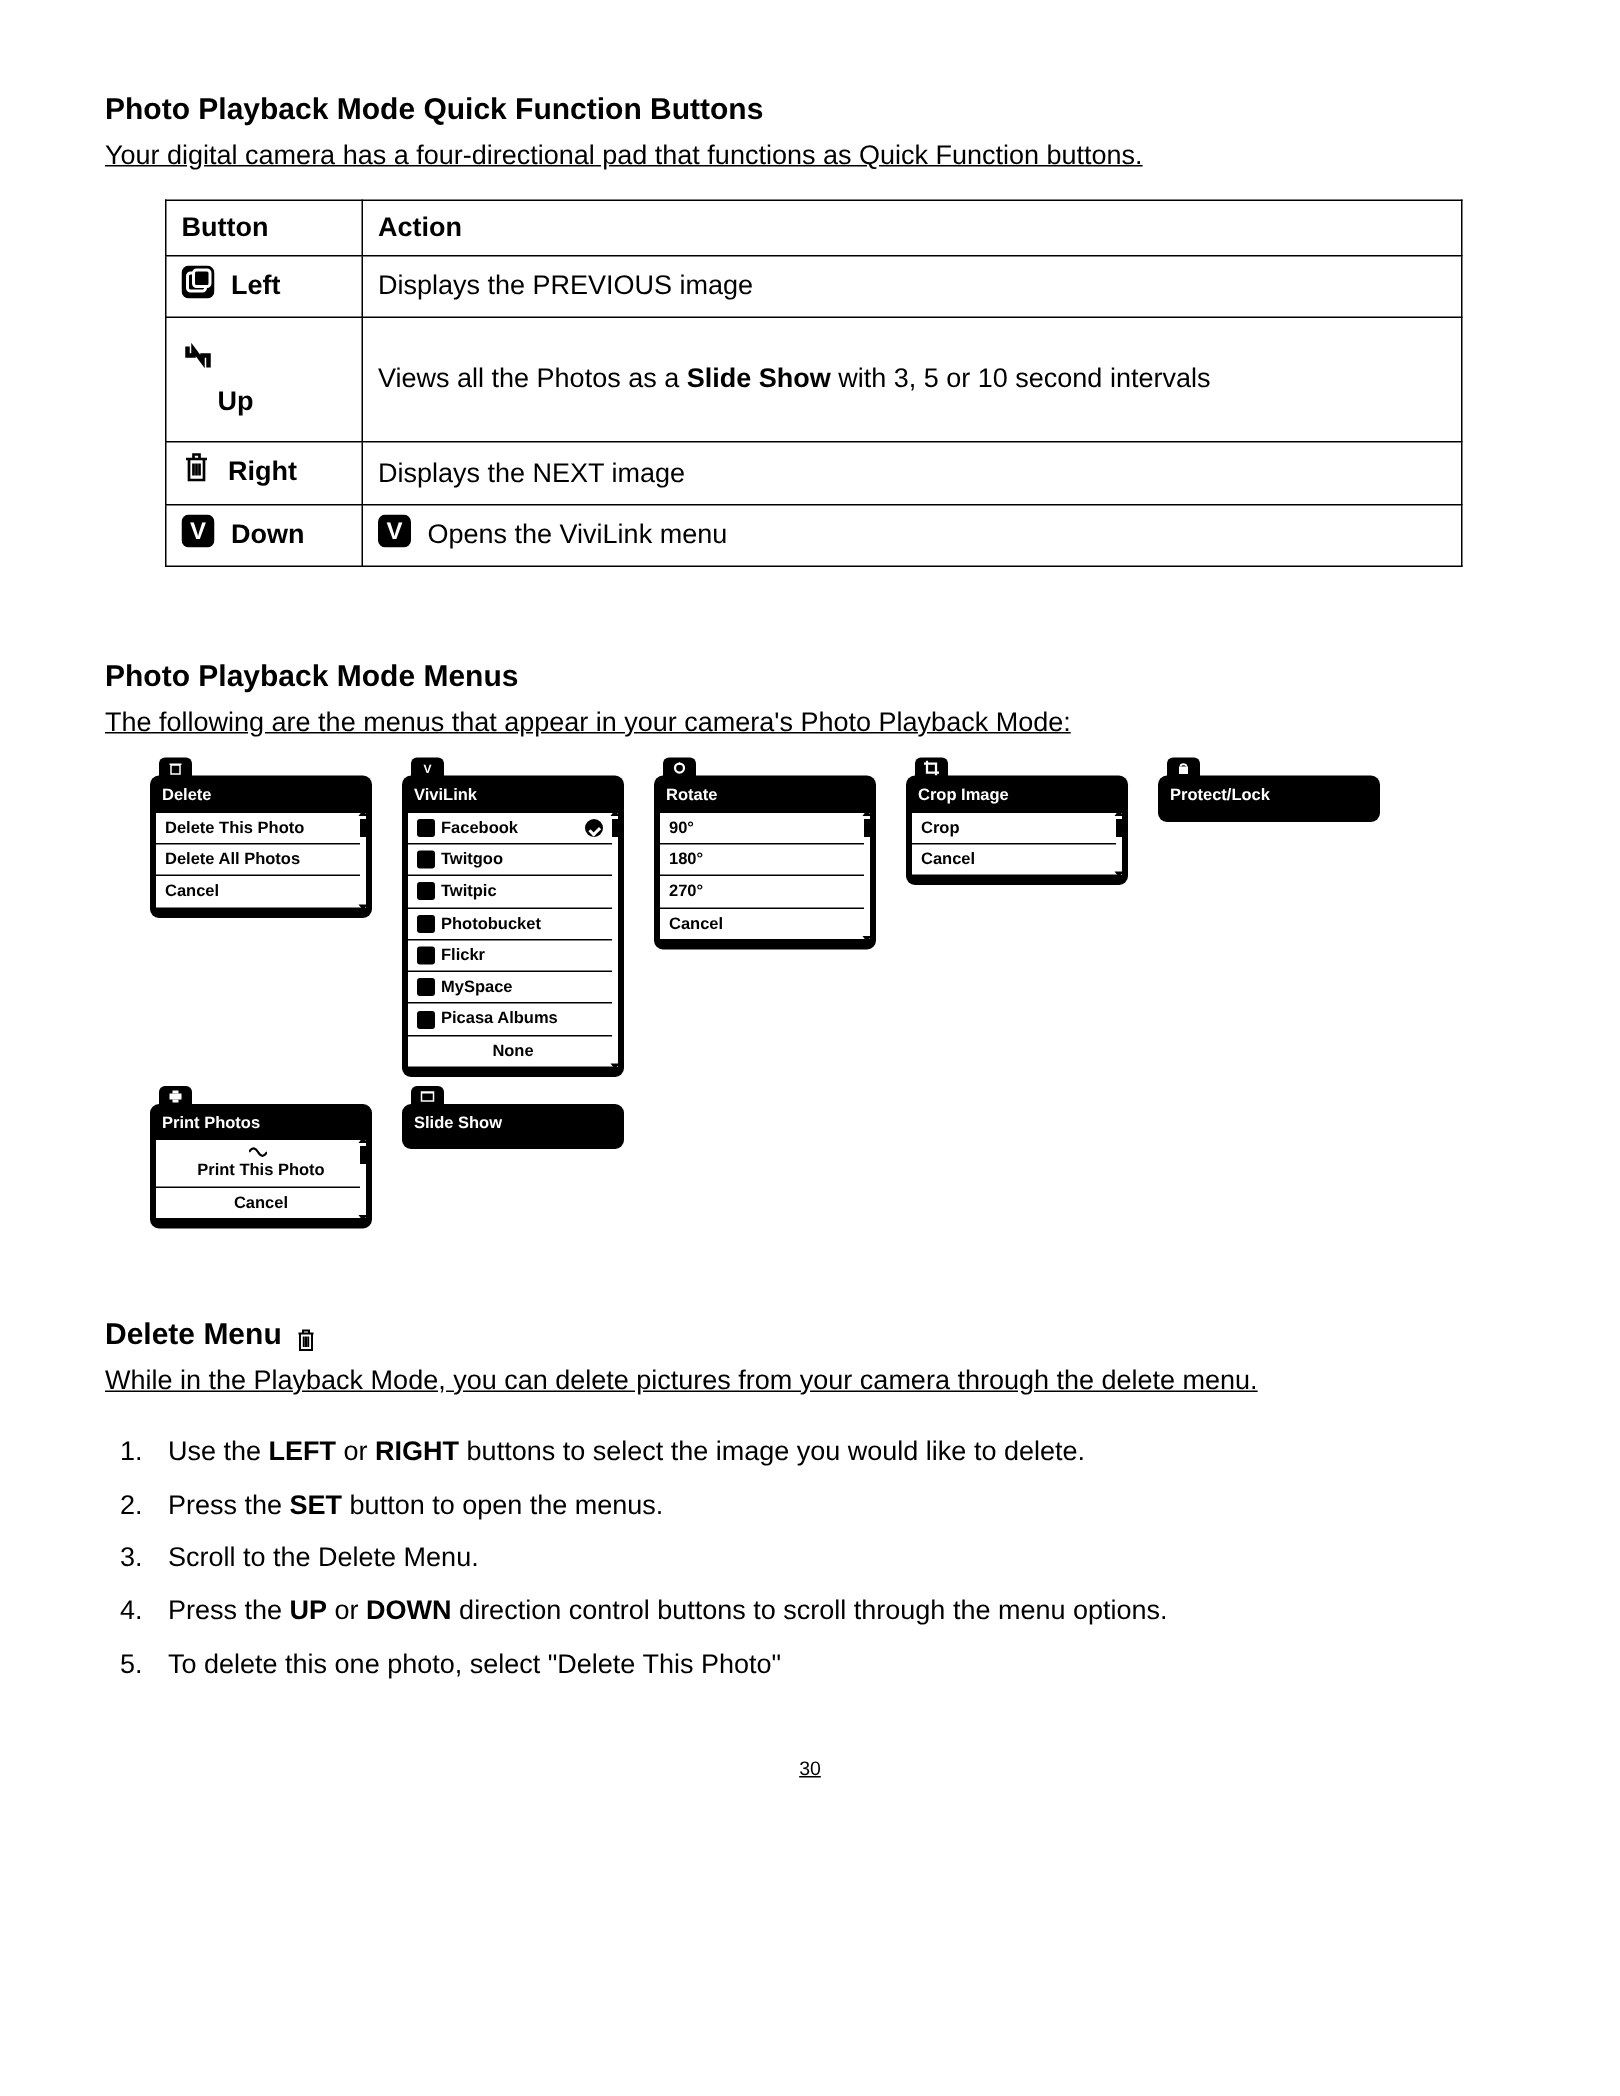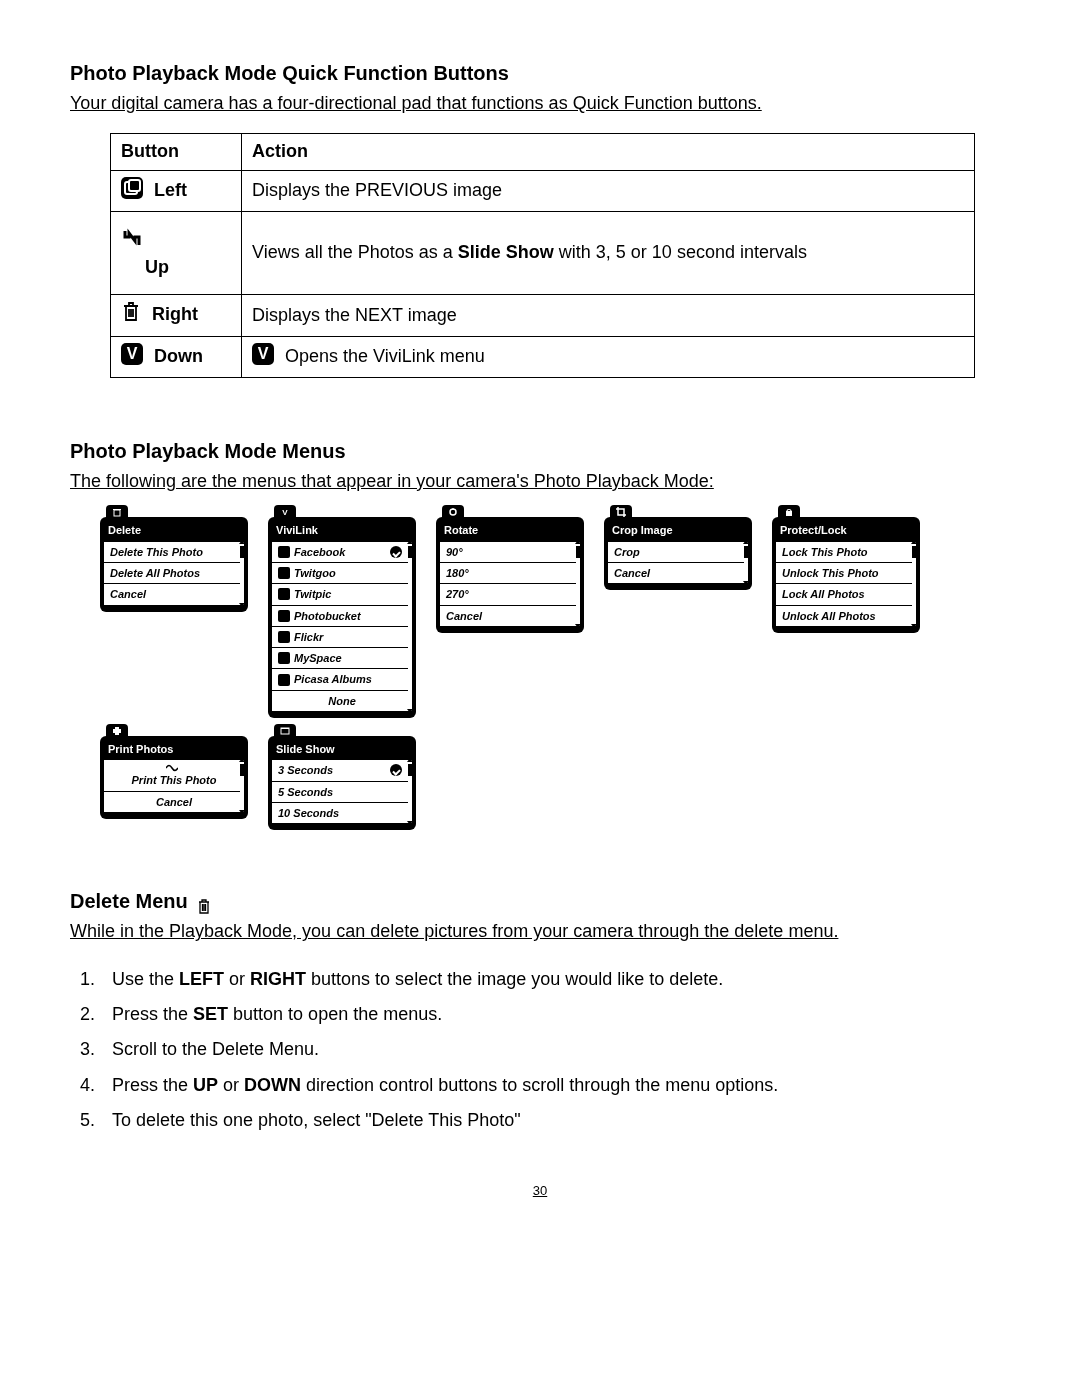--- a/index.html
+++ b/index.html
@@ -88,21 +88,20 @@
   .menu-item {
     background: #fff;
     color: #000;
     font-size: 11px;
     font-weight: bold;
     padding: 3px 6px;
     margin: 0 0 1px 0;
     display: flex;
     align-items: center;
     position: relative;
-    font-style: italic;
   }
   .menu-item:last-child { margin-bottom: 0; }
   .menu-item .mi-icon {
     display:inline-block;
     width:12px; height:12px;
     background:#000;
     border-radius:2px;
     margin-right:4px;
     flex-shrink:0;
   }
@@ -386,39 +385,20 @@
   </div>
 
   <div class="menu-card">
     <div class="tab">
         <svg viewBox="0 0 10 10">
           <rect x="2" y="4" width="6" height="5" fill="#fff"></rect>
           <path d="M3 4 C3 2 7 2 7 4" stroke="#fff" stroke-width="1.2" fill="none"></path>
         </svg>
       </div>
     <div class="menu-title">Protect/Lock</div>
-    <div class="menu-body-wrap">
-      <div class="menu-item">
-          <span>Lock This Photo</span>
-        </div>
-      <div class="menu-item">
-          <span>Unlock This Photo</span>
-        </div>
-      <div class="menu-item">
-          <span>Lock All Photos</span>
-        </div>
-      <div class="menu-item">
-          <span>Unlock All Photos</span>
-        </div>
-      <div class="menu-scroll">
-          <div class="arrow-up"></div>
-          <div class="thumb" style="top:4px;"></div>
-          <div class="arrow-down"></div>
-        </div>
-    </div>
   </div>
 </div>
 
 <div class="menu-row">
 
   <div class="menu-card menu-center">
     <div class="tab">
         <svg viewBox="0 0 10 10">
           <rect x="1" y="3" width="8" height="4" fill="#fff"></rect>
           <rect x="3" y="1" width="4" height="2" fill="#fff"></rect>
@@ -445,37 +425,20 @@
   </div>
 
   <div class="menu-card">
     <div class="tab">
         <svg viewBox="0 0 10 10">
           <rect x="1" y="2" width="8" height="6" fill="none" stroke="#fff" stroke-width="1"></rect>
           <rect x="1" y="2" width="8" height="1" fill="#fff"></rect>
         </svg>
       </div>
     <div class="menu-title">Slide Show</div>
-    <div class="menu-body-wrap">
-      <div class="menu-item">
-          <span>3 Seconds</span>
-          <span class="mi-check"></span>
-        </div>
-      <div class="menu-item">
-          <span>5 Seconds</span>
-        </div>
-      <div class="menu-item">
-          <span>10 Seconds</span>
-        </div>
-      <div class="menu-scroll">
-          <div class="arrow-up"></div>
-          <div class="thumb" style="top:4px;"></div>
-          <div class="arrow-down"></div>
-        </div>
-    </div>
   </div>
 </div>
 
 <div style="height:40px;"></div>
 
 <h2>
   <span>Delete Menu</span>
   <span class="small-trash">
     <svg width="14" height="16" viewBox="0 0 14 16">
         <path d="M2 3 L12 3 M3 3 L3 14 L11 14 L11 3 M5 1 L9 1 L9 3 L5 3 Z M5.5 5 L5.5 12 M7 5 L7 12 M8.5 5 L8.5 12" stroke="#000" stroke-width="1.3" fill="none"></path>

